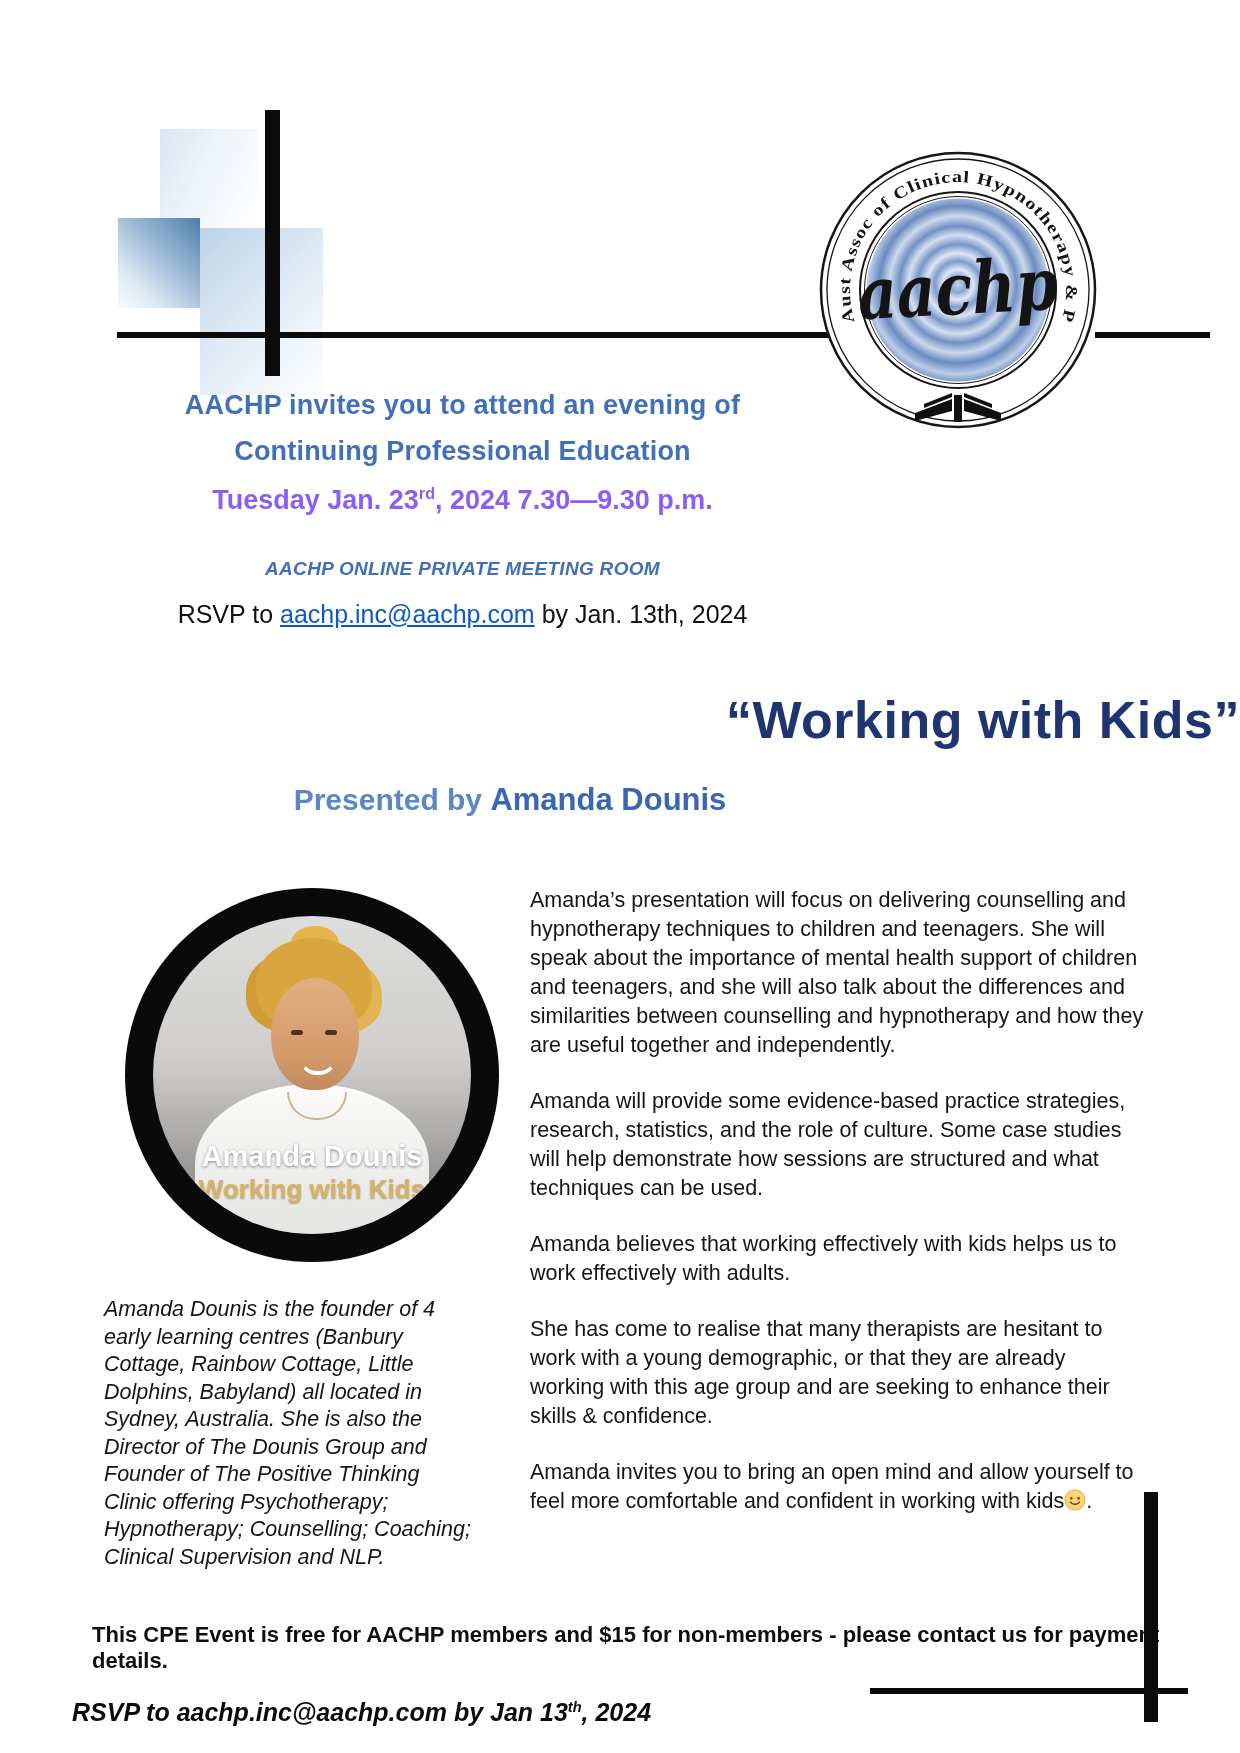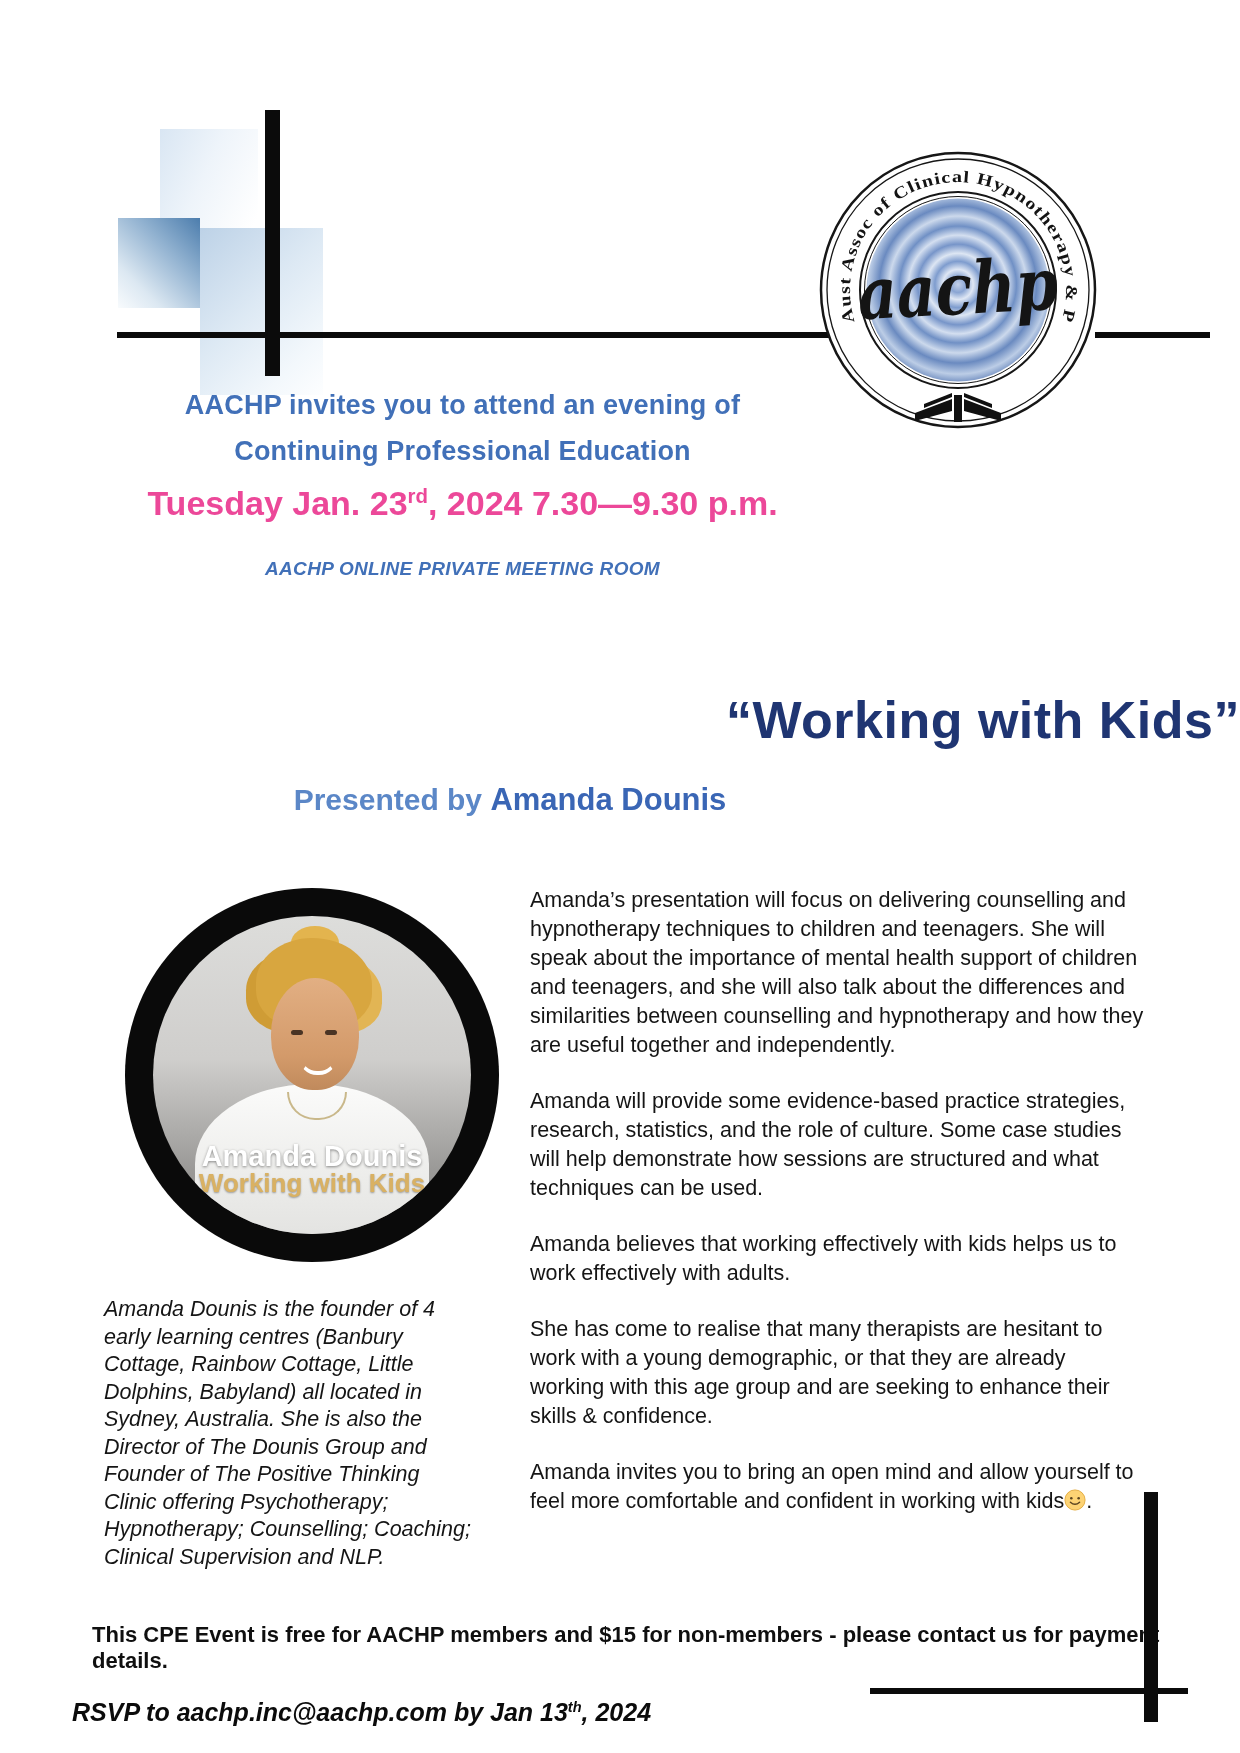--- a/index.html
+++ b/index.html
@@ -19,21 +19,21 @@
   .hline-right{left:1095px;top:332px;width:115px;height:6px;background:#0b0b0b;}
 
   
   .logo{left:818px;top:150px;width:280px;height:280px;}
 
   
   .hcenter{left:0;width:925px;text-align:center;}
   .invite{font-size:27px;font-weight:600;color:#4170b8;letter-spacing:0.2px;}
   .h-line1{top:390px;}
   .h-line2{top:436px;}
-  .date-line{top:484px;font-size:34px;font-weight:700;color:#ec4899;}
+  .date-line{top:484px;font-size:27px;font-weight:700;color:#8b5cf6;}
   .date-line sup{font-size:60%;vertical-align:super;}
   .venue-line{top:558px;font-size:19px;font-weight:700;font-style:italic;color:#4170b8;letter-spacing:0.3px;}
   .rsvp-line{top:600px;font-size:25px;color:#101010;}
   .rsvp-line a{color:#0b57cc;text-decoration:underline;cursor:pointer;}
 
   
   .title-main{left:0;top:690px;width:1240px;text-align:right;
               font-size:52px;font-weight:600;color:#1f3572;letter-spacing:0.5px;}
   .presented{left:0;top:782px;width:1020px;text-align:center;font-size:30px;}
   .presented .pby{color:#5b87c7;font-weight:600;}
@@ -53,21 +53,21 @@
   .eye.l{left:20px;} .eye.r{left:54px;}
   .smile{position:absolute;left:28px;top:76px;width:32px;height:14px;border:3px solid transparent;
          border-bottom:4px solid #fff;border-radius:0 0 18px 18px;}
   .torso{position:absolute;left:42px;top:168px;width:234px;height:160px;
          background:linear-gradient(180deg,#fbfbfa 0%,#ececea 60%,#e2e2e0 100%);
          border-radius:52% 52% 0 0;}
   .necklace{position:absolute;left:134px;top:176px;width:56px;height:26px;border:2px solid #c9b88a;
             border-top:none;border-radius:0 0 30px 30px;}
   .badge-name{position:absolute;left:0;top:224px;width:318px;text-align:center;color:#ffffff;
               font-weight:700;font-size:29px;text-shadow:0 1px 3px rgba(0,0,0,.45);}
-  .badge-sub{position:absolute;left:0;top:252px;width:318px;text-align:center;color:#d9b163;
+  .badge-sub{position:absolute;left:0;top:258px;width:318px;text-align:center;color:#d9b163;
              font-weight:700;font-size:26px;text-shadow:0 1px 2px rgba(0,0,0,.35);}
 
   
   .bio{left:104px;top:1296px;width:368px;font-size:21.5px;line-height:1.28;font-style:italic;color:#151515;}
 
   
   .col{left:530px;top:886px;width:615px;font-size:21.5px;line-height:29px;color:#151515;}
   .col p{margin:0 0 27px 0;}
   .emoji-svg{display:inline-block;vertical-align:-3px;}
   .visually-hidden{position:absolute;width:1px;height:1px;overflow:hidden;clip:rect(0 0 0 0);white-space:nowrap;}
@@ -126,20 +126,21 @@
       <rect x="136" y="245" width="8" height="27"></rect>
       <path d="M106 254 L134 243 L134 247 L106 258 Z"></path>
       <path d="M174 254 L146 243 L146 247 L174 258 Z"></path>
     </g>
   </svg>
 
   <div class="abs hcenter invite h-line1">AACHP invites you to attend an evening of</div>
   <div class="abs hcenter invite h-line2">Continuing Professional Education</div>
   <div class="abs hcenter date-line"><span>Tuesday Jan. 23</span><sup>rd</sup><span>, 2024 7.30—9.30 p.m.</span></div>
   <div class="abs hcenter venue-line">AACHP ONLINE PRIVATE MEETING ROOM</div>
+  <div class="abs hcenter rsvp-line"><span>RSVP to </span><a>aachp.inc@aachp.com</a><span> by Jan. 13th, 2024</span></div>
 
   <div class="abs title-main">“Working with Kids”</div>
   <div class="abs presented"><span class="pby">Presented by </span><span class="pname">Amanda Dounis</span></div>
 
   <div class="abs badge">
     <div class="badge-inner">
       <div class="bun"></div>
       <div class="hair"></div>
       <div class="torso"></div>
       <div class="face">

